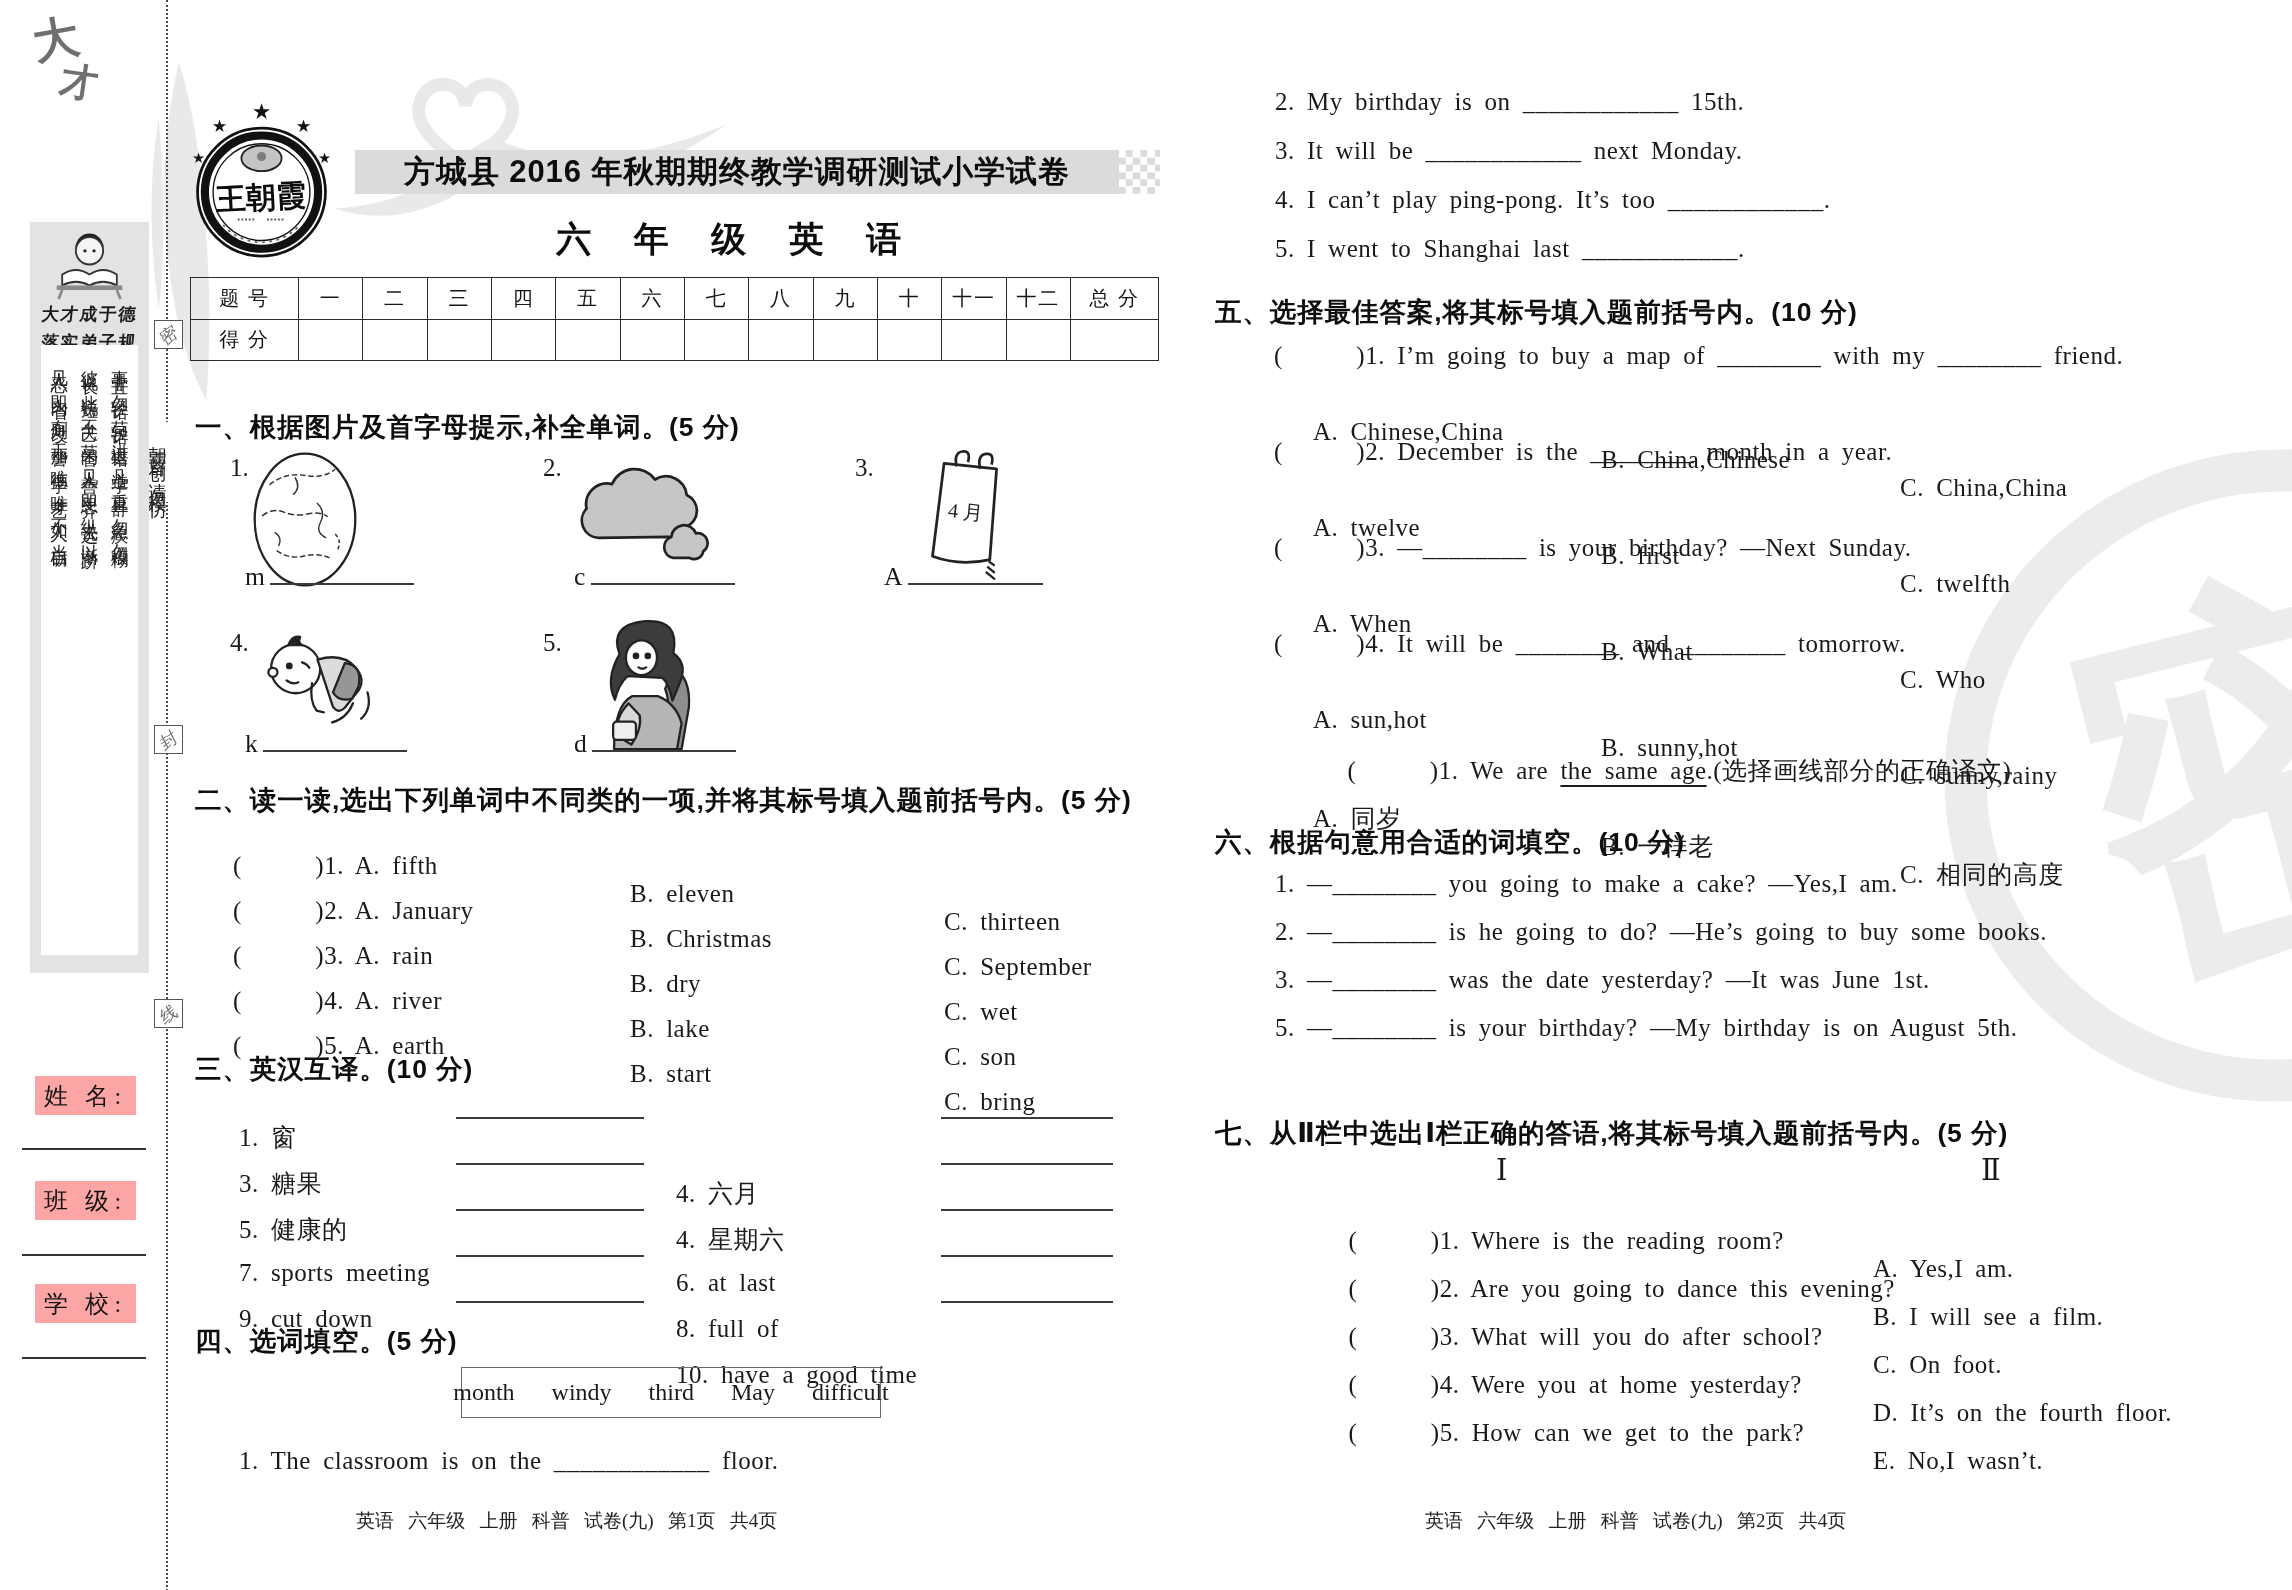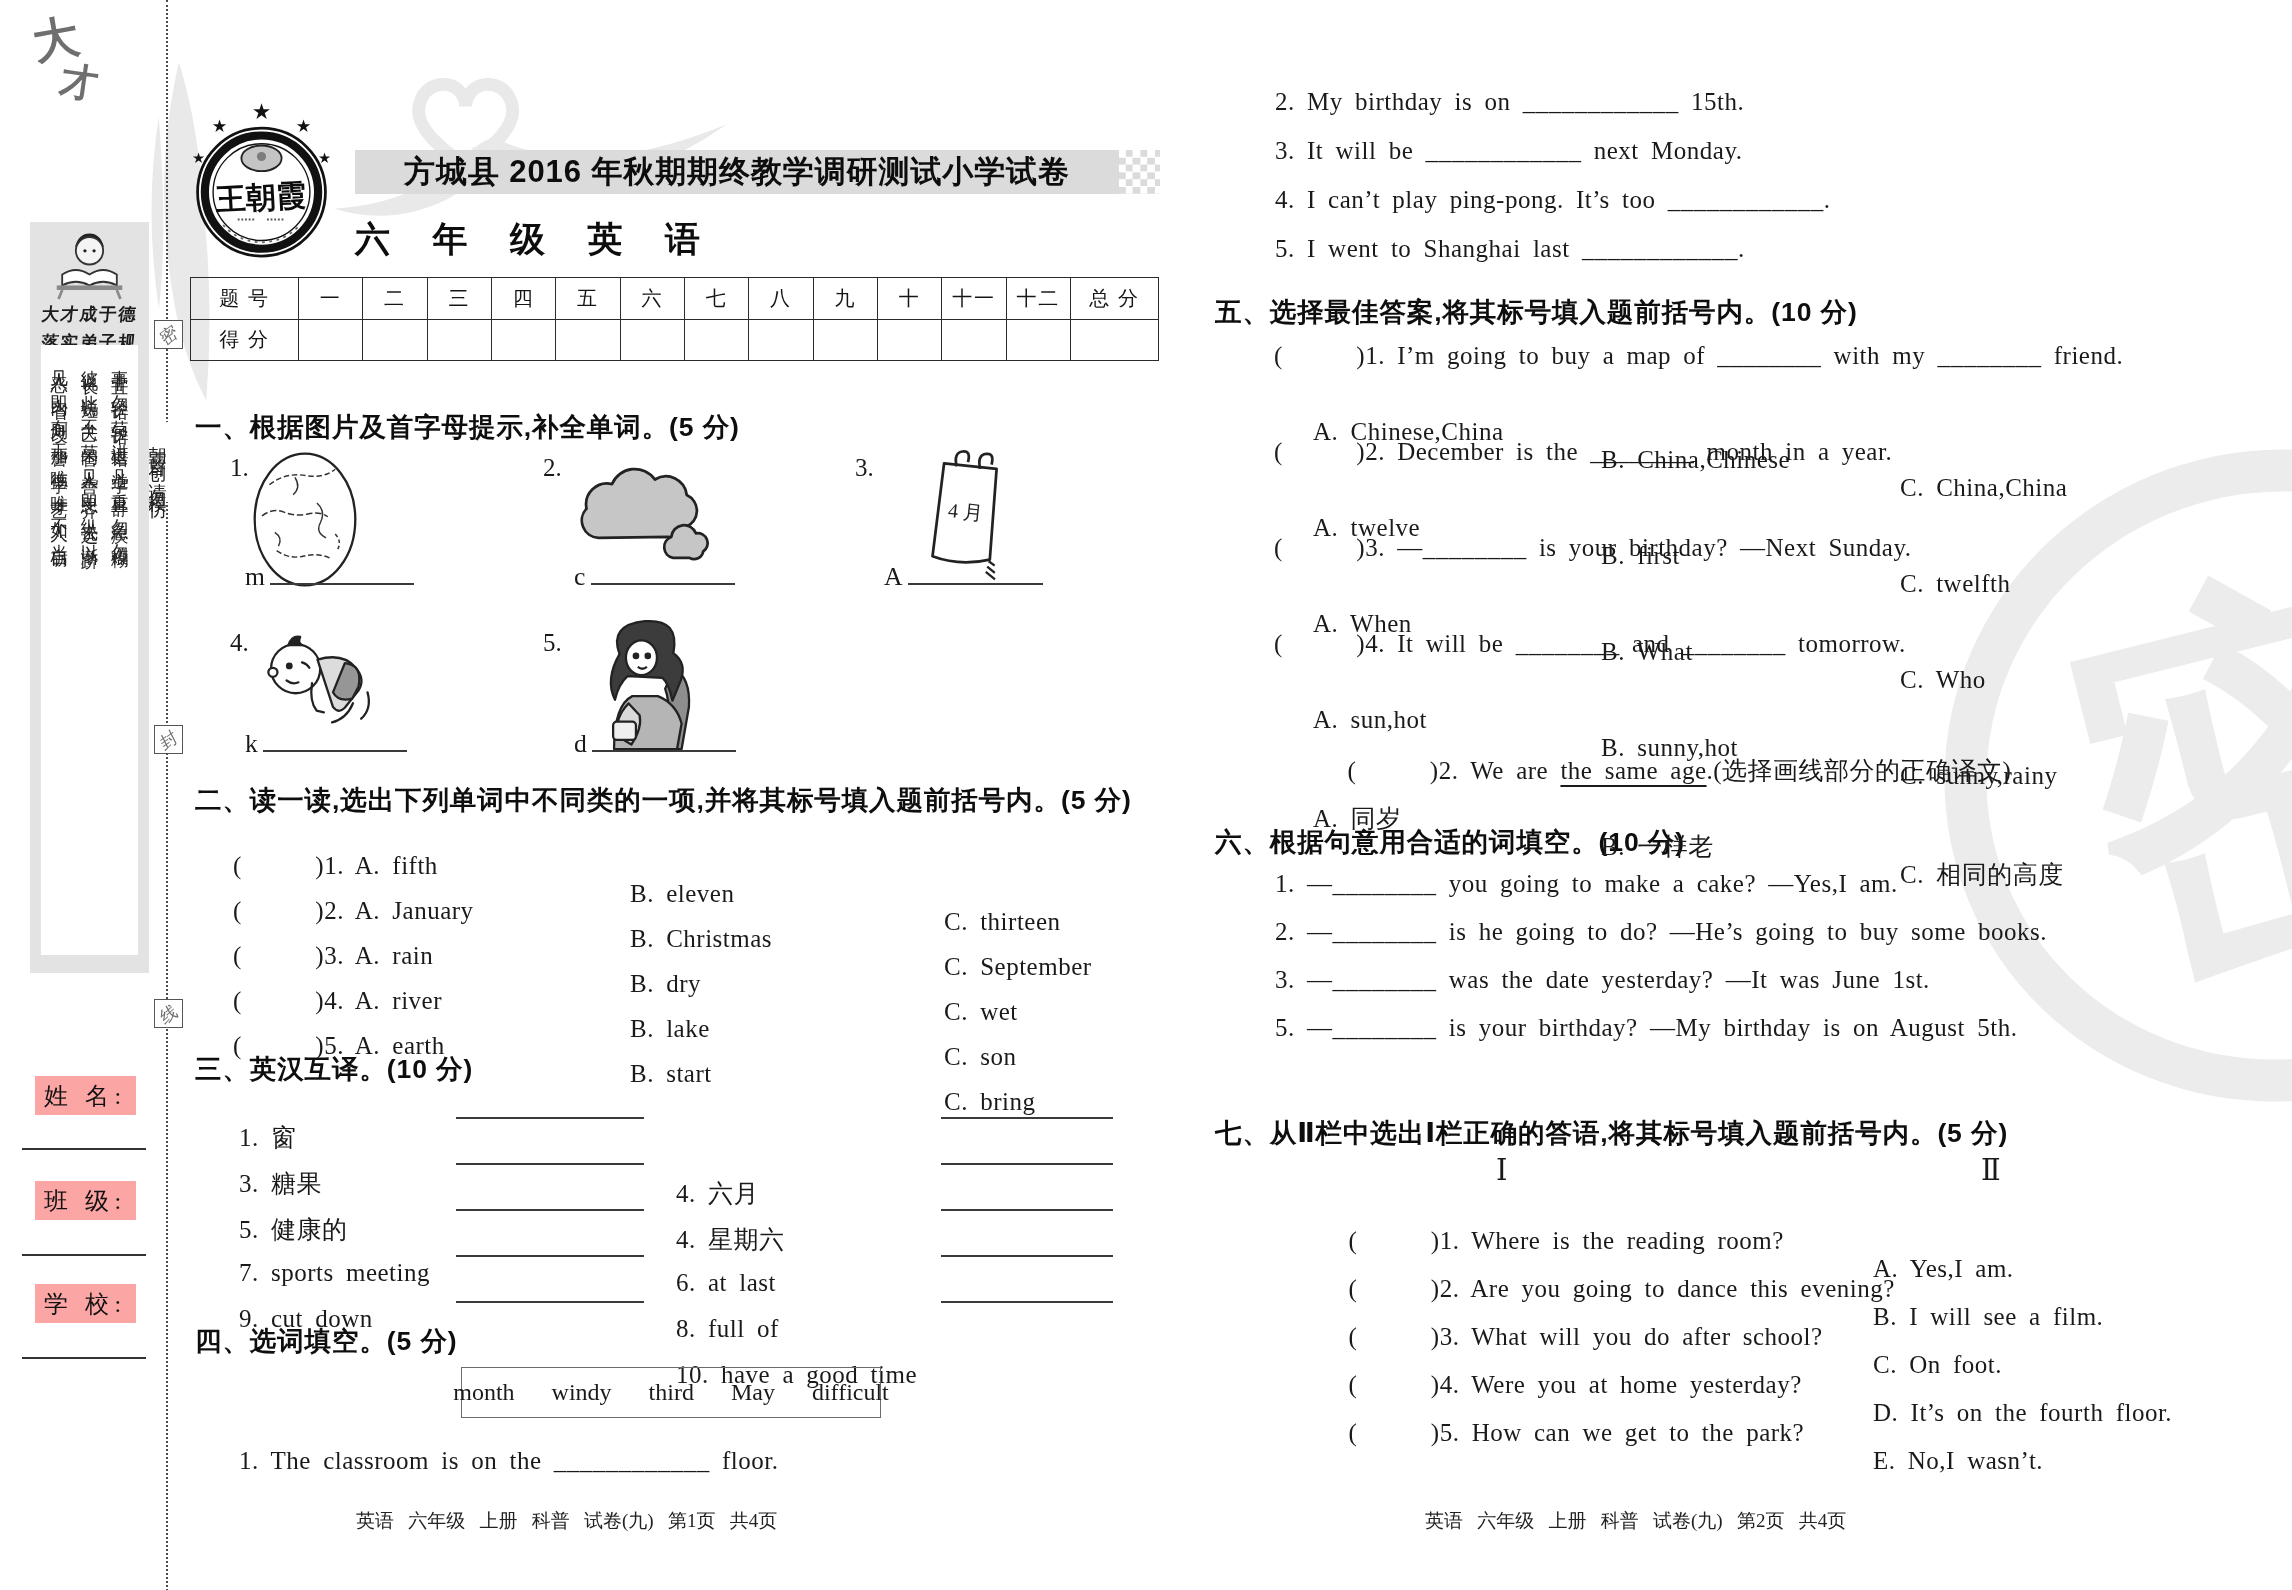--- a/index.html
+++ b/index.html
@@ -30,21 +30,21 @@
      padding:3.7px 9.1px;color:#111;z-index:2;}
   .fieldline{position:absolute;left:22px;width:124px;border-bottom:2.3px solid #333;z-index:2;}
   
   .title-bar{position:absolute;left:355px;top:150px;width:764px;height:44px;background:#dbdbdb;z-index:1;
      display:flex;align-items:center;justify-content:center;}
   .title-txt{font-family:"Liberation Sans","DejaVu Sans",sans-serif;font-weight:700;font-size:31px;
      letter-spacing:0.9px;color:#0d0d0d;white-space:pre;}
   .dissolve{position:absolute;left:1118px;top:150px;width:42px;height:44px;z-index:1;
      background:conic-gradient(#dbdbdb 0 25%,transparent 0 50%,#dbdbdb 0 75%,transparent 0);
      background-size:14.6px 14.6px;}
-  .subtitle{position:absolute;left:355px;top:216px;width:764px;text-align:left;z-index:1;
+  .subtitle{position:absolute;left:355px;top:216px;width:764px;text-align:center;z-index:1;
      font-family:"Liberation Sans","DejaVu Sans",sans-serif;font-weight:700;font-size:35px;
      letter-spacing:16.4px;color:#0d0d0d;}
   
   table.score{position:absolute;left:190px;top:277px;width:969px;height:84px;border-collapse:collapse;
      table-layout:fixed;z-index:1;}
   table.score td,table.score th{border:1.8px solid #2b2b2b;font-weight:400;font-size:20px;
      text-align:center;padding:0;letter-spacing:1.8px;color:#151515;}
   .s2rows{position:absolute;left:233px;top:824px;z-index:1;}
   .s2r{position:relative;height:45px;width:923px;}
   .s2r .o0{position:absolute;left:0;}
@@ -441,21 +441,21 @@
       <span class="oB">B. What</span>
       <span class="oC">C. Who</span>
     </div>
     <div class="line t ql">(      )4. It will be ________ and ________ tomorrow.</div>
     <div class="line t">
       <span class="oA">A. sun,hot</span>
       <span class="oB">B. sunny,hot</span>
       <span class="oC">C. sunny,rainy</span>
     </div>
     <div class="line t ql">
-      <span>(      )2. We are </span><span class="uline">the same age</span><span>.(选择画线部分的正确译文)</span>
+      <span>(      )1. We are </span><span class="uline">the same age</span><span>.(选择画线部分的正确译文)</span>
     </div>
     <div class="line t">
       <span class="oA">A. 同岁</span>
       <span class="oB">B. 一样老</span>
       <span class="oC">C. 相同的高度</span>
     </div>
   </div>
 
   <div class="abs h" style="left:1215px;top:824px;">六、根据句意用合适的词填空。(10 分)</div>
   <div class="s6items">

